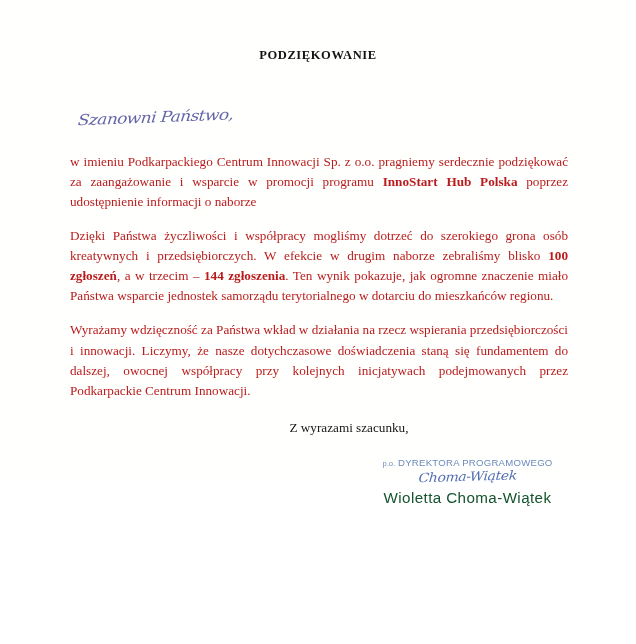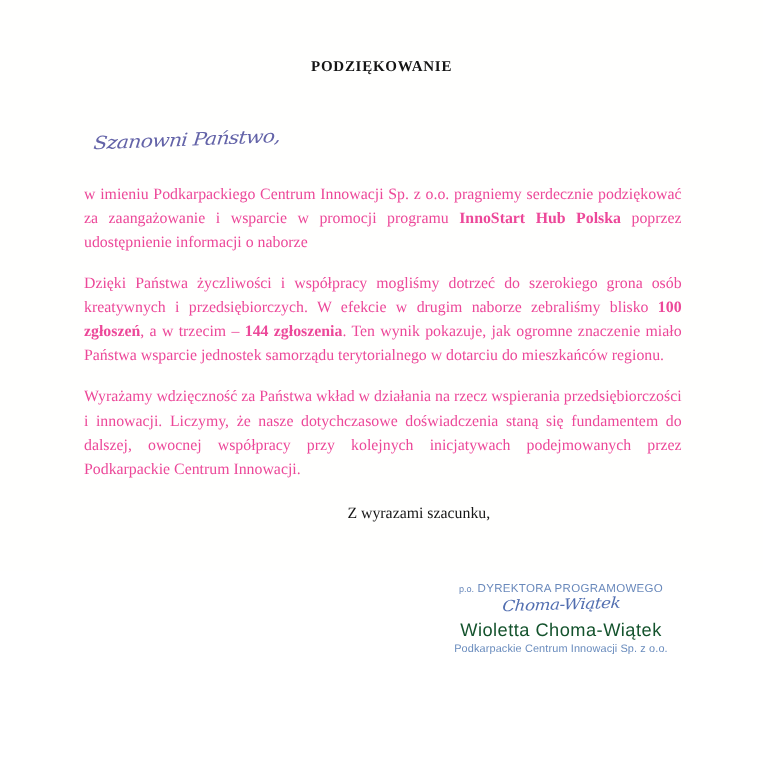--- a/index.html
+++ b/index.html
@@ -59,21 +59,21 @@
     position: absolute;
     left: 70px;
     top: 152px;
     width: 498px;
   }
 
   .para {
     text-align: justify;
     font-size: 13.2px;
     line-height: 1.52;
-    color: #ec4899;
+    color: #b91c1c;
     margin: 0 0 14px 0;
     hyphens: none;
   }
   .para:last-child { margin-bottom: 16px; }
 
   .para b, .para strong {
     font-weight: bold;
   }
 
   
@@ -85,21 +85,21 @@
     text-align: center;
     padding-left: 62px;
     box-sizing: border-box;
     font-size: 13.2px;
     color: #161616;
   }
 
   
   .sig-block {
     position: absolute;
-    top: 486px;
+    top: 458px;
     left: 365px;
     width: 205px;
     text-align: center;
     color: #5a7fb8;
     font-family: "Liberation Sans", "DejaVu Sans", sans-serif;
     line-height: 1.05;
   }
 
   .sig-role {
     font-size: 9.6px;
@@ -161,16 +161,15 @@
 
   <div class="closing">Z wyrazami szacunku,</div>
 
   <div class="sig-block">
     <div class="sig-role">
       <span class="po">p.o.</span>
       <span>DYREKTORA PROGRAMOWEGO</span>
     </div>
     <div class="sig-hand">Choma-Wiątek</div>
     <div class="sig-name">Wioletta  Choma-Wiątek</div>
-    <div class="sig-org">Podkarpackie Centrum Innowacji Sp. z o.o.</div>
   </div>
 
 </div>
 
 </body></html>

